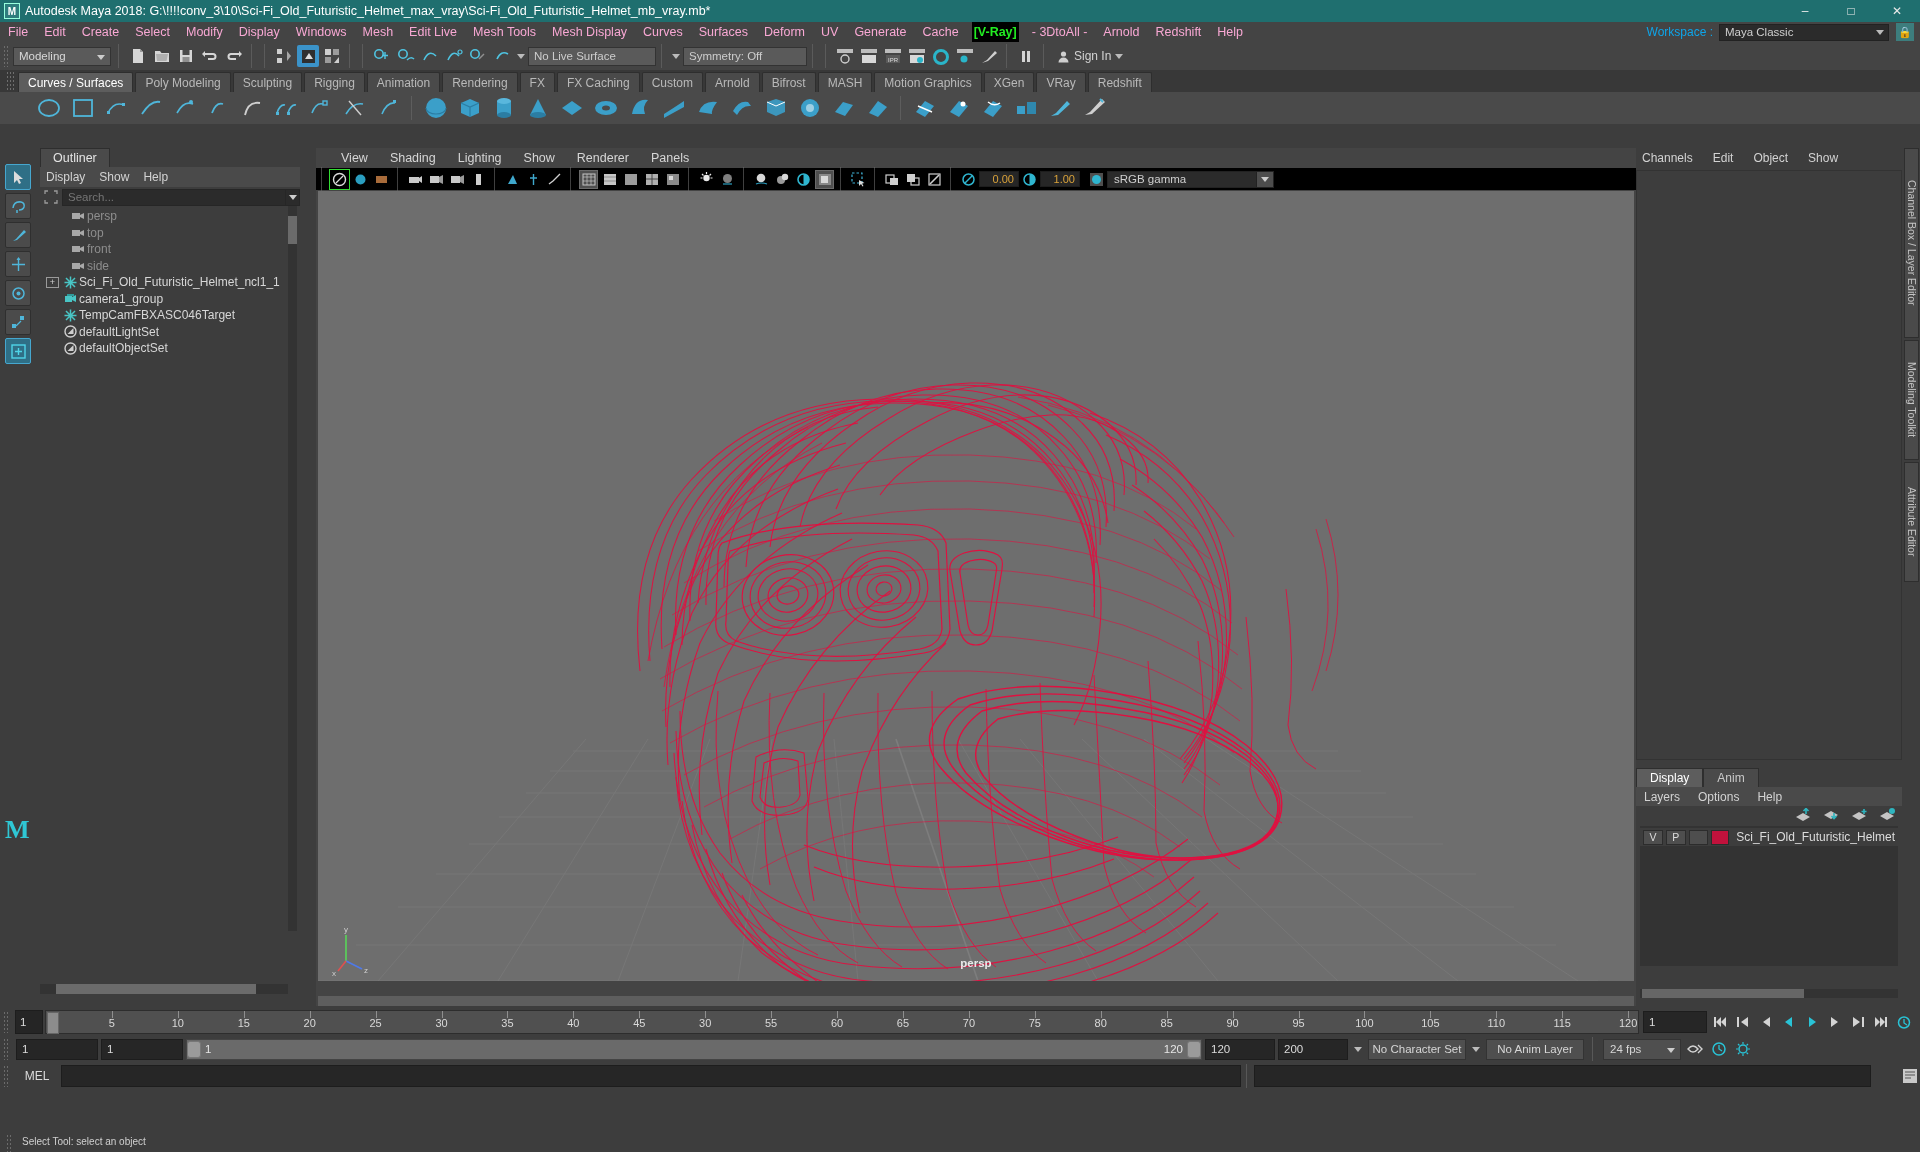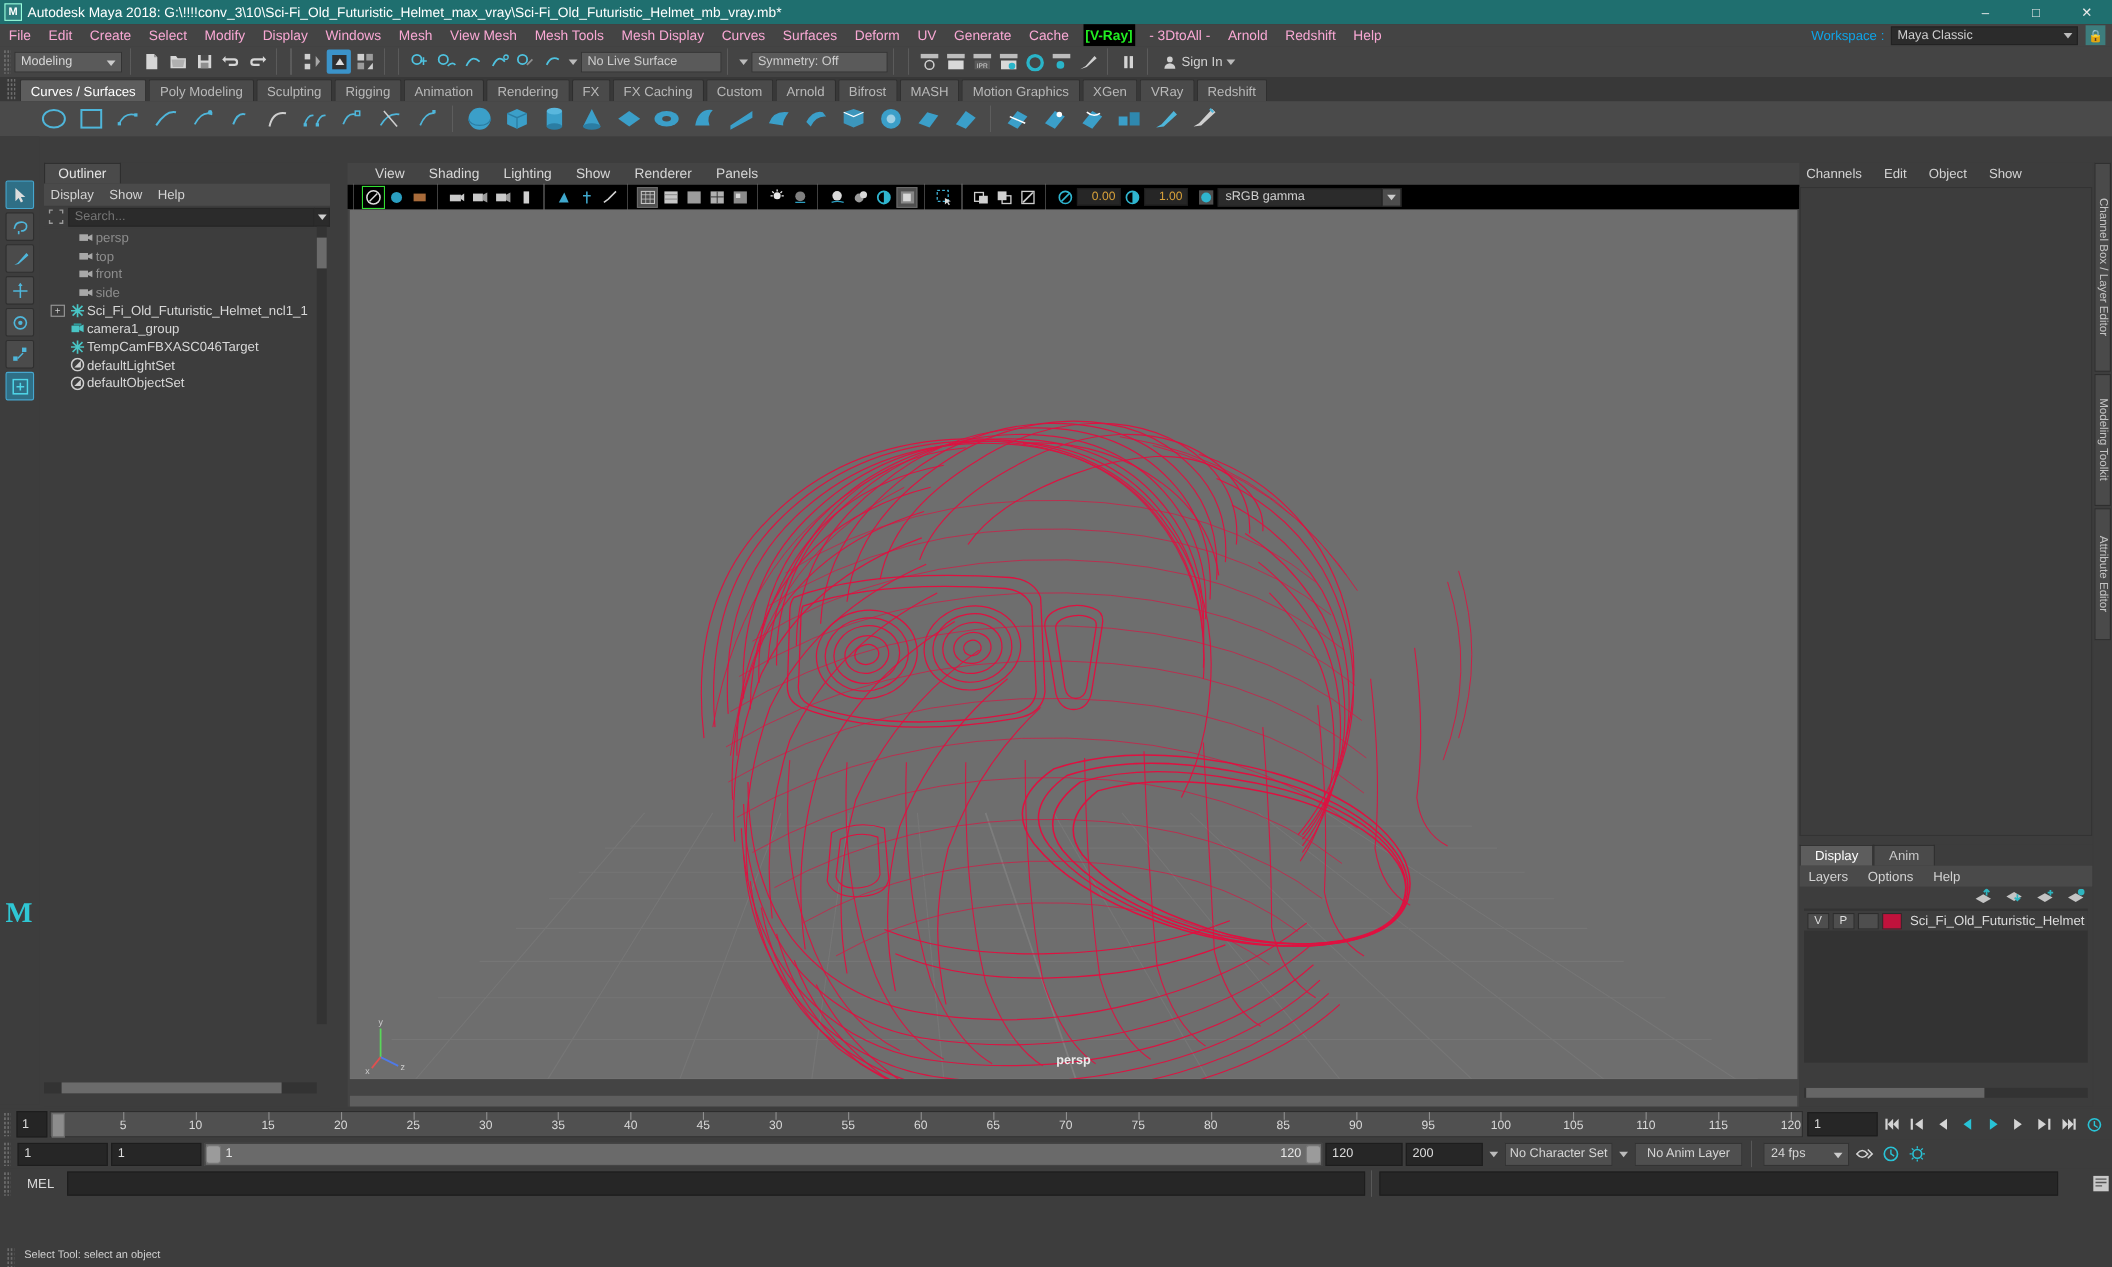--- a/index.html
+++ b/index.html
@@ -232,21 +232,21 @@
 
 <div class="menubar">
   <span class="menu-item">File</span>
   <span class="menu-item">Edit</span>
   <span class="menu-item">Create</span>
   <span class="menu-item">Select</span>
   <span class="menu-item">Modify</span>
   <span class="menu-item">Display</span>
   <span class="menu-item">Windows</span>
   <span class="menu-item">Mesh</span>
-  <span class="menu-item">View Mesh</span>
+  <span class="menu-item">Edit Live</span>
   <span class="menu-item">Mesh Tools</span>
   <span class="menu-item">Mesh Display</span>
   <span class="menu-item">Curves</span>
   <span class="menu-item">Surfaces</span>
   <span class="menu-item">Deform</span>
   <span class="menu-item">UV</span>
   <span class="menu-item">Generate</span>
   <span class="menu-item">Cache</span>
   <span class="menu-item vray"><span class="brk">[</span><span>V-Ray</span><span class="brk">]</span></span>
   <span class="menu-item">- 3DtoAll -</span>

